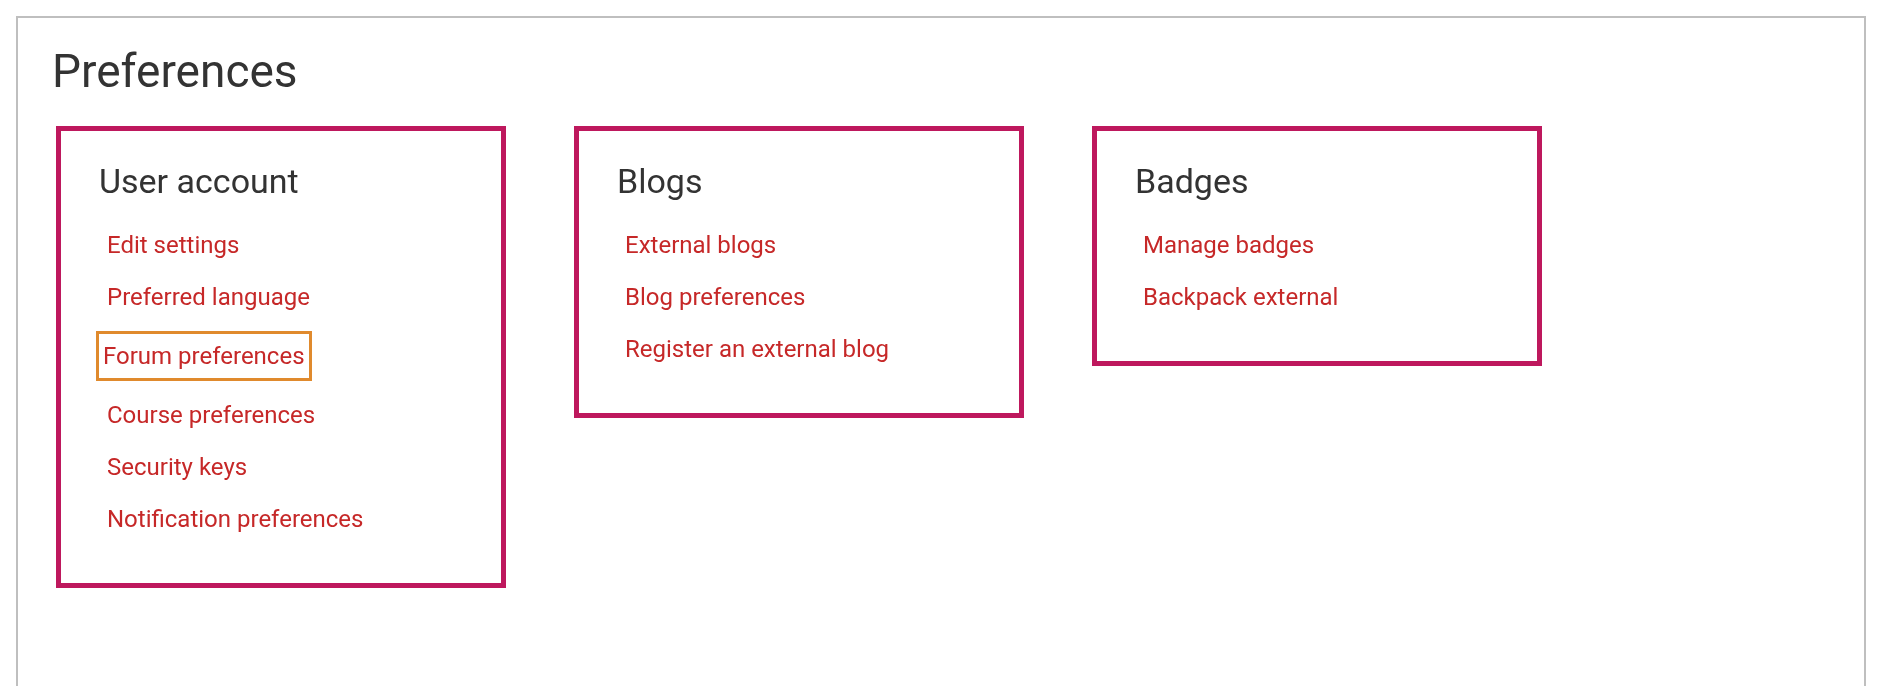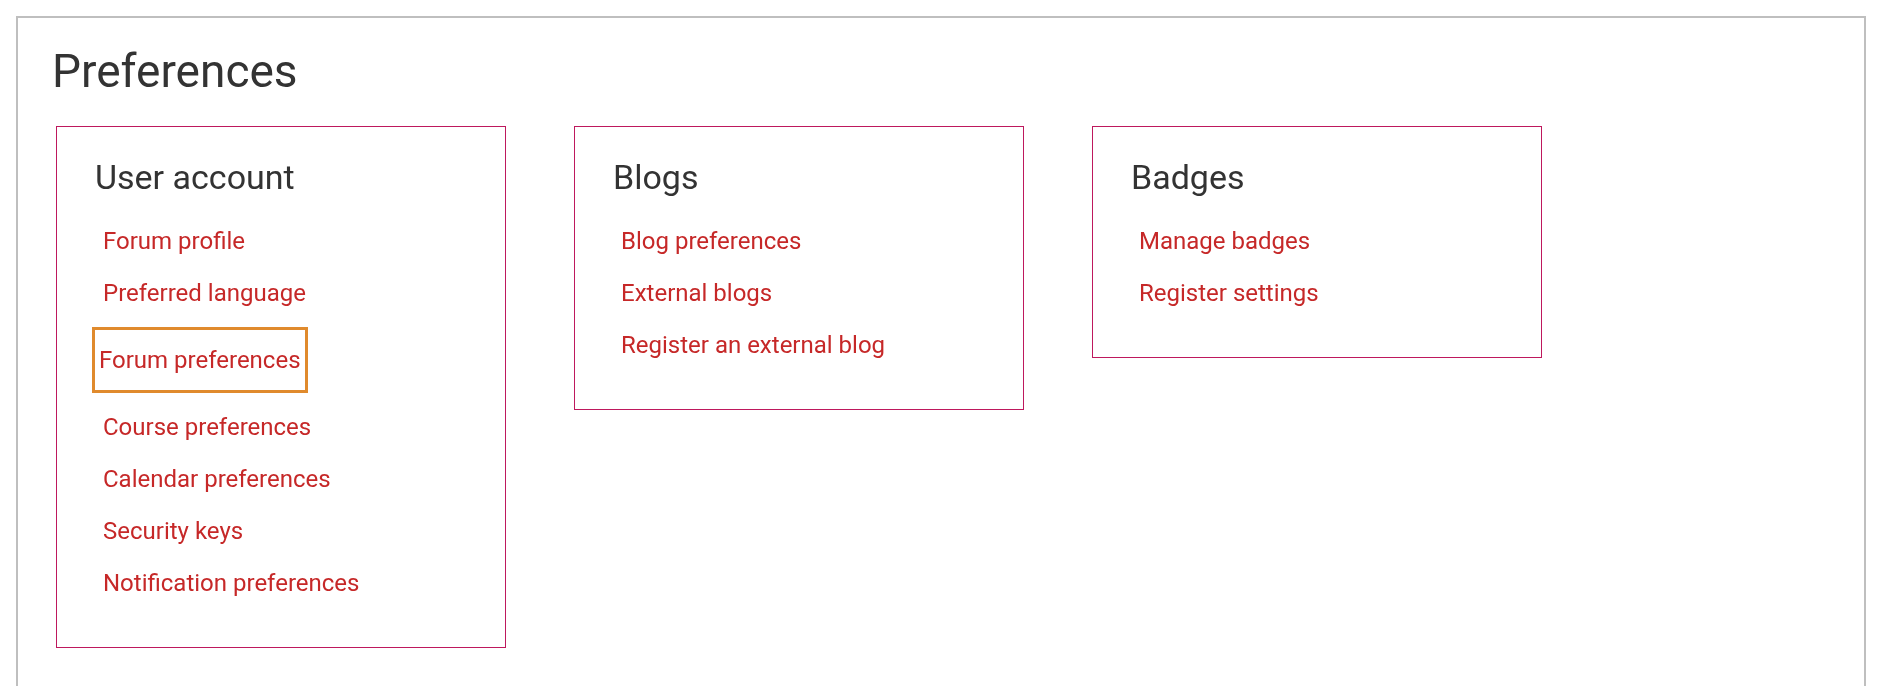--- a/index.html
+++ b/index.html
@@ -22,21 +22,21 @@
       font-weight: 400;
       color: #333;
       margin-bottom: 24px;
     }
     .sections {
       display: flex;
       gap: 60px;
       align-items: flex-start;
     }
     .section-card {
-      border: 1px solid #be185d;
+      border: 5px solid #be185d;
       padding: 26px 34px 34px 34px;
       width: 450px;
     }
     .section-title {
       font-size: 34px;
       font-weight: 400;
       color: #333;
       margin-bottom: 22px;
     }
     .link-list {
@@ -47,55 +47,54 @@
     }
     .link-item a {
       color: #c62828;
       text-decoration: none;
       font-size: 24px;
       line-height: 1.5;
       display: inline-block;
     }
     .link-item a.highlighted {
       border: 3px solid #e08a2d;
-      padding: 12px 4px;
+      padding: 4px 4px;
       margin-left: -7px;
     }
   </style>
 </head>
 <body>
 
 <div class="page-container">
   <h1 class="page-title">Preferences</h1>
   <div class="sections">
 
     <div class="section-card">
       <h2 class="section-title">User account</h2>
       <ul class="link-list">
-        <li class="link-item"><a href="#">Forum profile</a></li>
+        <li class="link-item"><a href="#">Edit settings</a></li>
         <li class="link-item"><a href="#">Preferred language</a></li>
         <li class="link-item"><a href="#" class="highlighted">Forum preferences</a></li>
         <li class="link-item"><a href="#">Course preferences</a></li>
-        <li class="link-item"><a href="#">Calendar preferences</a></li>
         <li class="link-item"><a href="#">Security keys</a></li>
         <li class="link-item"><a href="#">Notification preferences</a></li>
       </ul>
     </div>
 
     <div class="section-card">
       <h2 class="section-title">Blogs</h2>
       <ul class="link-list">
+        <li class="link-item"><a href="#">External blogs</a></li>
         <li class="link-item"><a href="#">Blog preferences</a></li>
-        <li class="link-item"><a href="#">External blogs</a></li>
         <li class="link-item"><a href="#">Register an external blog</a></li>
       </ul>
     </div>
 
     <div class="section-card">
       <h2 class="section-title">Badges</h2>
       <ul class="link-list">
         <li class="link-item"><a href="#">Manage badges</a></li>
-        <li class="link-item"><a href="#">Register settings</a></li>
+        <li class="link-item"><a href="#">Backpack external</a></li>
       </ul>
     </div>
 
   </div>
 </div>
 
 </body></html>

